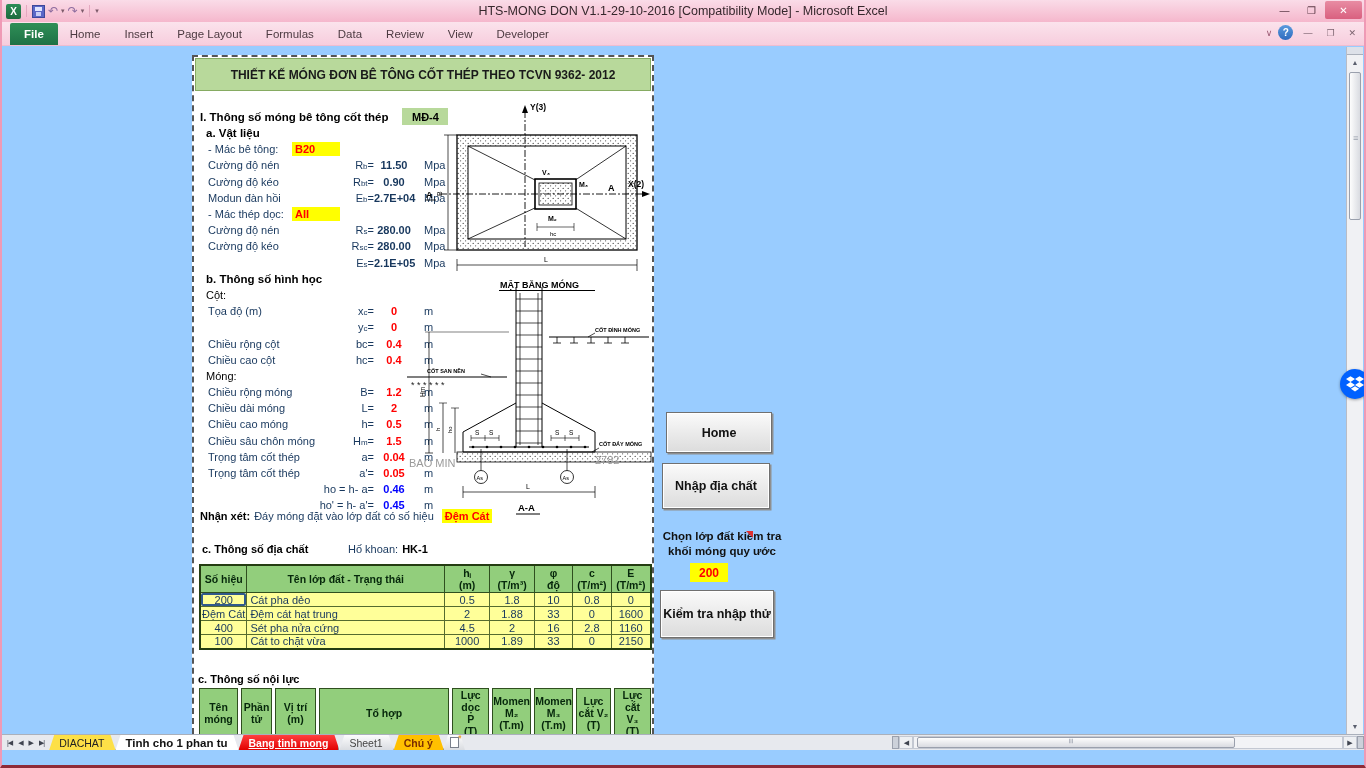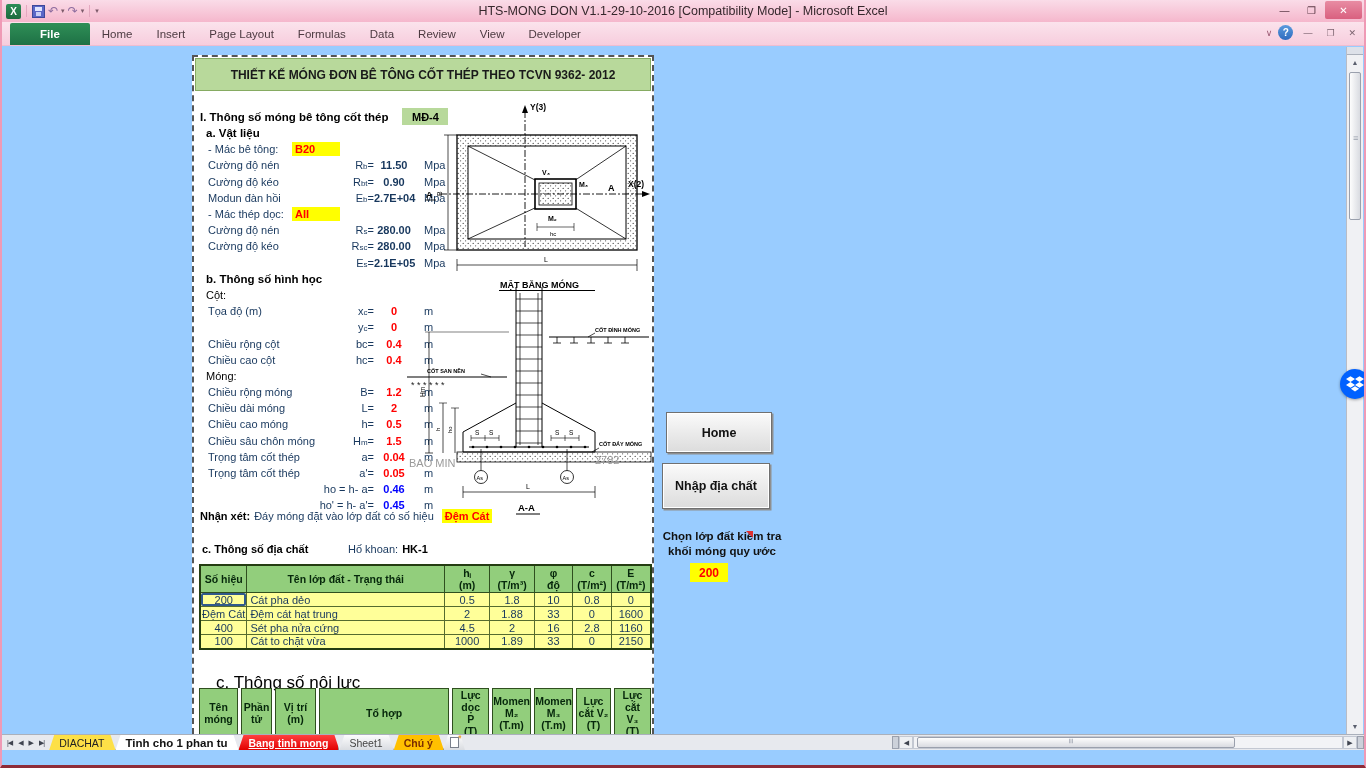--- a/index.html
+++ b/index.html
@@ -15,21 +15,21 @@
 .saveicon:after{content:"";position:absolute;left:3px;bottom:1px;right:3px;height:4px;background:#c8cdf5}
 .undo,.redo{color:#8d6c9e;font-size:12px;line-height:12px}
 .ddarrow{color:#7c5a6a;font-size:7px}
 .qatsep{width:1px;height:12px;background:#e3a8bf;margin:0 2px}
 .wtitle{position:absolute;left:0;right:0;text-align:center;font-size:12.5px;color:#35272c}
 .winbtns{position:absolute;right:2px;top:0;display:flex;height:20px;align-items:center}
 .wbtn{width:27px;height:18px;display:flex;align-items:center;justify-content:center;font-size:10px;color:#5c3a47}
 .wbtn.close{background:linear-gradient(180deg,#e88ca3,#d9607f);color:#fff;border-radius:2px;width:37px}
 
 .ribbonrow{position:absolute;left:0;top:22px;right:0;height:24px;background:linear-gradient(180deg,#fbe3ec,#f7cddd);border-bottom:1px solid #eebdd0;display:flex;align-items:flex-end}
-.filetab{height:22px;margin-left:8px;padding:0 30px;background:linear-gradient(180deg,#2f8f57,#1e7145);color:#fff;font-size:11.5px;font-weight:bold;display:flex;align-items:center;border-radius:2px 2px 0 0}
+.filetab{height:22px;margin-left:8px;padding:0 14px;background:linear-gradient(180deg,#2f8f57,#1e7145);color:#fff;font-size:11.5px;font-weight:bold;display:flex;align-items:center;border-radius:2px 2px 0 0}
 .rtab{height:22px;padding:0 12px;font-size:11.5px;color:#4c3a41;display:flex;align-items:center}
 .ribright{position:absolute;right:4px;top:3px;display:flex;align-items:center;gap:6px}
 .chev{color:#9a5771;font-size:9px}
 .helpbtn{width:15px;height:15px;border-radius:50%;background:linear-gradient(180deg,#5b9bde,#2e6bbe);color:#fff;font-size:10px;font-weight:bold;display:flex;align-items:center;justify-content:center}
 .mbtn{font-size:9px;color:#7d6470;padding:0 4px}
 
 .workspace{position:absolute;left:0;top:47px;right:0;height:687px;background:#99ccff;overflow:hidden}
 .page{position:absolute;left:190px;top:8px;width:462px;height:679px;background:#fff;border:2px dashed #555;border-bottom:none;overflow:hidden}
 
 .banner{position:absolute;left:1px;top:1px;right:1px;height:33px;background:#b8d99b;border:1px solid #86ab62;display:flex;align-items:center;justify-content:center;font-weight:bold;font-size:12px;color:#1a1a1a}
@@ -57,21 +57,21 @@
 .soilhead .t1{font-weight:bold;width:146px}
 .soilhead .t2{color:#17375d}
 .soilhead .t3{font-weight:bold;margin-left:4px}
 table.soil{position:absolute;left:5px;top:507px;border-collapse:collapse;font-size:11px;table-layout:fixed}
 table.soil th{background:#92ce7c;border:1px solid #2f4f1f;font-size:10.5px;color:#06270b;line-height:1.15;padding:1px 0;height:23px}
 table.soil td{background:#ffff99;border:1px solid #556b2f;color:#17375d;text-align:center;height:14px;padding:0 1px;overflow:hidden;white-space:nowrap}
 table.soil td.nm{text-align:left;padding-left:3px}
 table.soil{border:2px solid #243d12}
 td.active{box-shadow:inset 0 0 0 2px #30598c;border-radius:2px}
 
-.forcehead{position:absolute;left:22px;top:616px;font-size:17px;font-weight:normal;color:#000}
+.forcehead{position:absolute;left:4px;top:616px;font-size:11px;font-weight:bold;color:#000}
 .ftable{position:absolute;left:5px;top:631px;width:452px;display:flex;gap:3px}
 .fcell{background:#92ce7c;border:1px solid #2f4f1f;height:50px;display:flex;flex-direction:column;align-items:center;justify-content:center;font-size:10.5px;font-weight:bold;color:#06270b;line-height:1.15;text-align:center}
 
 .plansvg{position:absolute;left:228px;top:40px}
 .secsvg{position:absolute;left:205px;top:228px}
 svg text{font-family:"Liberation Sans",sans-serif}
 
 .xbtn{position:absolute;background:linear-gradient(180deg,#fafafa,#dcdcdc);border:1px solid #707070;box-shadow:1.5px 1.5px 0 #8f8f8f,inset 0 0 0 1px #fff;display:flex;align-items:center;justify-content:center;font-weight:bold;font-size:12.5px;color:#111;cursor:pointer}
 .chontxt{position:absolute;left:652px;top:482px;width:136px;text-align:center;font-weight:bold;font-size:11.5px;line-height:15px;color:#111}
 .cmark{position:absolute;width:0;height:0;border-left:7px solid transparent;border-top:7px solid #e03030}
@@ -631,20 +631,21 @@
     </div>
 
     <div class="xbtn" style="left:664px;top:365px;width:106px;height:41px">Home</div>
     <div class="xbtn" style="left:660px;top:416px;width:108px;height:46px">Nhập địa chất</div>
     <div class="chontxt">
       <span>Chọn lớp đất kiểm tra</span><br>
       <span>khối móng quy ước</span>
       <span class="cmark" style="left:92px;top:2px"></span>
     </div>
     <div class="layerbox">200</div>
+    <div class="xbtn" style="left:658px;top:543px;width:114px;height:48px">Kiểm tra nhập thử</div>
 
     <div class="vsb">
       <div class="vsplit"></div>
       <div class="sbarrow">▲</div>
       <div class="vthumb"></div>
       <div class="sbarrow down">▼</div>
     </div>
 
     <div class="dropbox">
       <svg width="18" height="16" viewBox="0 0 24 21">

